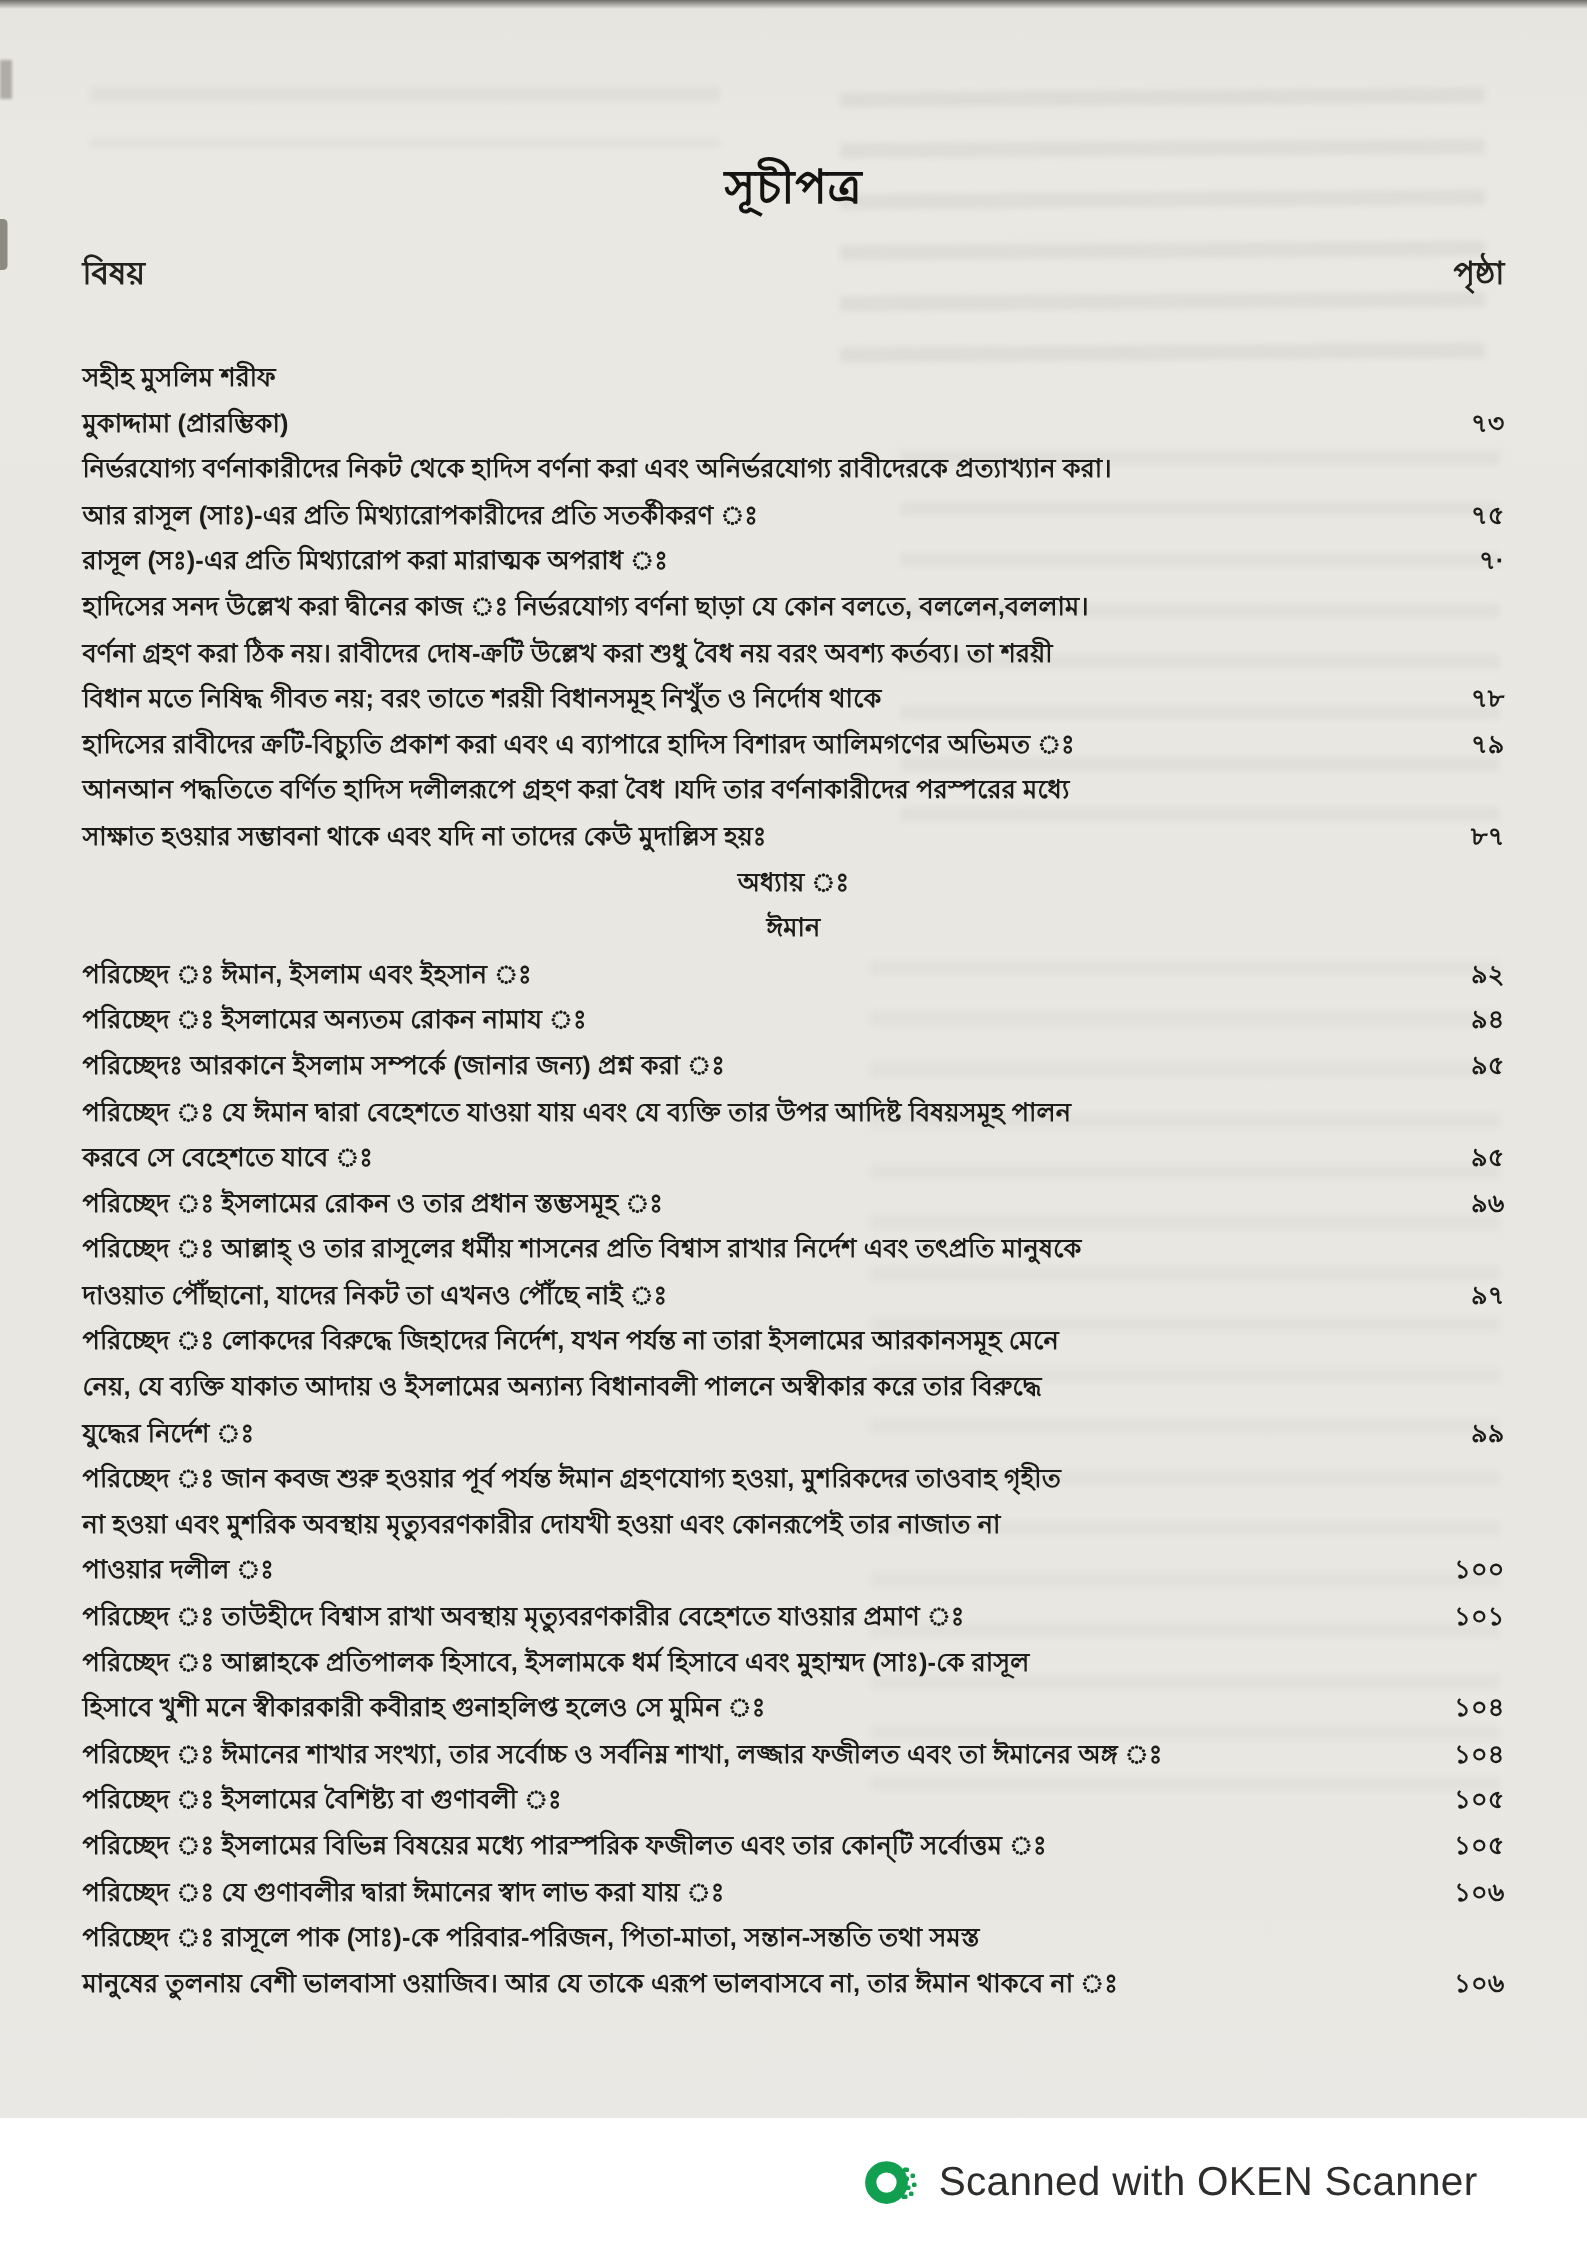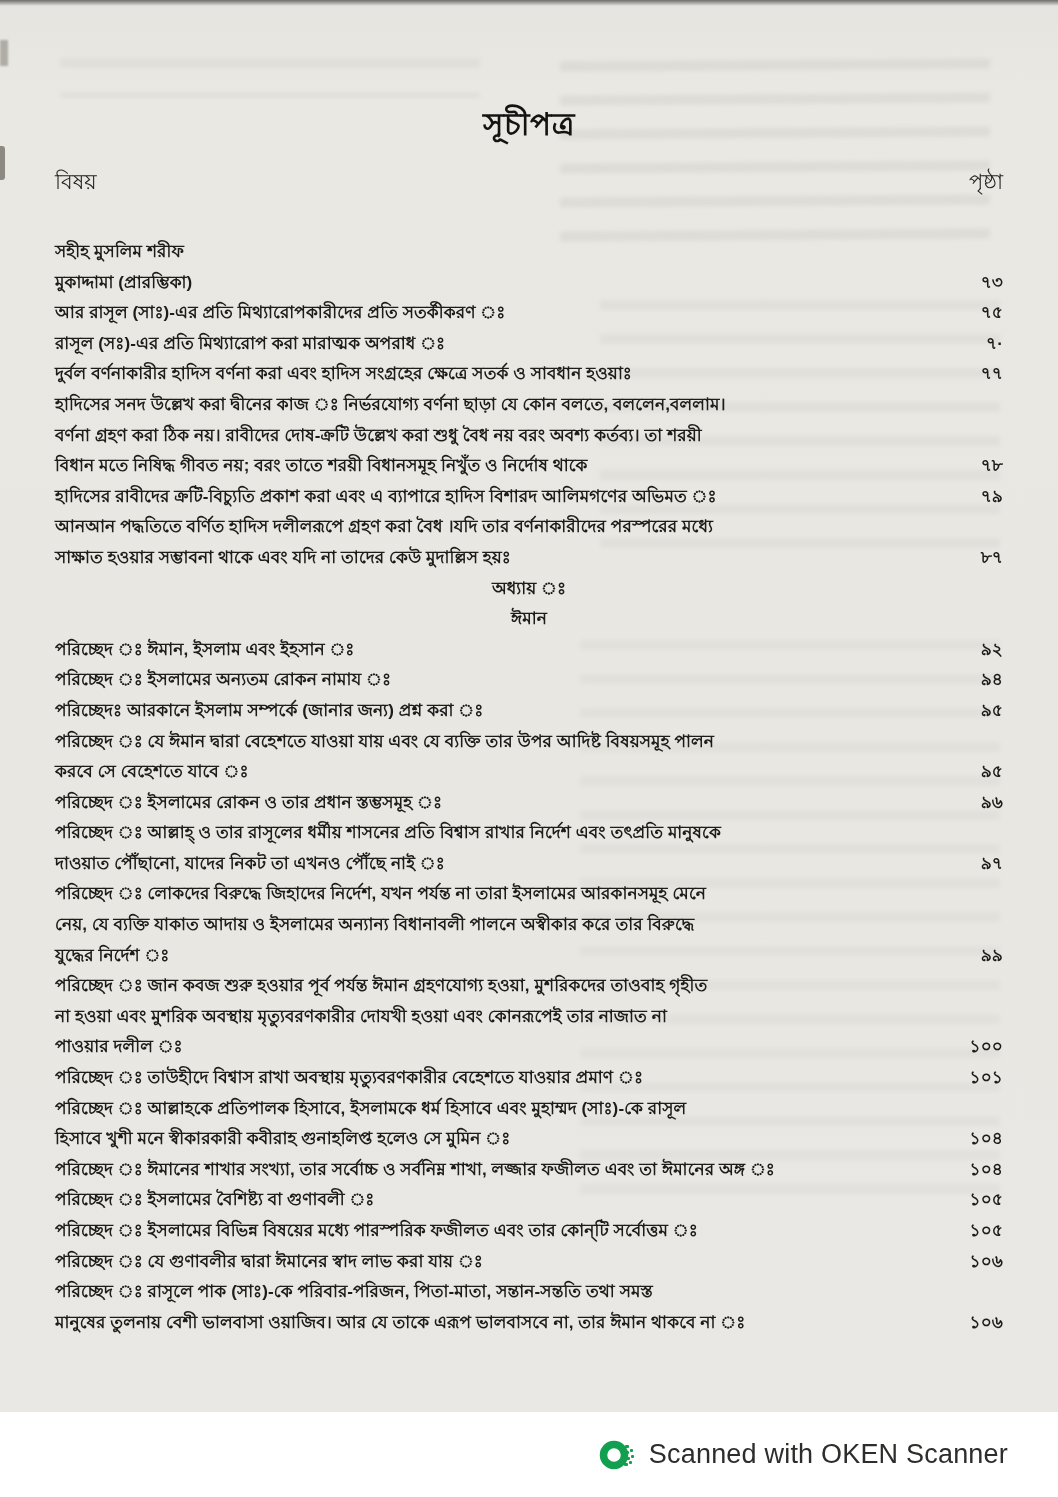--- a/index.html
+++ b/index.html
@@ -28,39 +28,39 @@
   .bleed.b3{left:580px;top:640px;width:420px;height:560px;opacity:.06;}
   .bleed.b4{left:60px;top:58px;width:420px;height:40px;opacity:.07;}
   
   .content{position:absolute;left:55px;top:0;width:948px;color:#1d1c1a;}
   .doc-title{
     margin-top:100px;text-align:center;font-size:31px;font-weight:700;
     letter-spacing:.5px;color:#141311;
   }
   .col-head{
     display:flex;justify-content:space-between;align-items:baseline;
-    margin-top:14px;font-size:21px;font-weight:400;color:#23221f;
+    margin-top:14px;font-size:21px;font-weight:700;color:#23221f;
   }
   .toc{margin-top:36px;}
   .row{
     display:flex;align-items:center;min-height:30.6px;
     font-size:17px;font-weight:600;line-height:30.6px;color:#1d1c1a;
     letter-spacing:.1px;
   }
   .row .txt{flex:1 1 auto;white-space:nowrap;overflow:visible;}
   .row .pg{flex:0 0 66px;text-align:right;font-weight:700;}
   .row.center{justify-content:center;font-weight:700;}
   .row.center .txt{flex:0 0 auto;}
   .paper-bottom-shade{position:absolute;left:0;bottom:0;width:100%;height:8px;
     background:linear-gradient(180deg,rgba(120,118,112,0),rgba(120,118,112,.25));}
   
   .footer{
     position:absolute;left:0;top:1412px;width:1058px;height:85px;background:#ffffff;
     display:flex;align-items:center;justify-content:flex-end;
-    padding-right:50px;box-sizing:border-box;gap:14px;
+    padding-right:73px;box-sizing:border-box;gap:14px;
   }
   .oken-logo{width:38px;height:38px;flex:0 0 auto;position:relative;}
   .footer-text{
     font-size:27px;color:#2e2d2b;font-weight:500;letter-spacing:.2px;
     font-family:"Liberation Sans","DejaVu Sans",sans-serif;
   }
 </style>
 </head>
 <body>
 
@@ -81,30 +81,29 @@
     </div>
     <div class="toc">
         <div class="row">
           <span class="txt">সহীহ মুসলিম শরীফ</span>
         </div>
         <div class="row">
           <span class="txt">মুকাদ্দামা (প্রারম্ভিকা)</span>
           <span class="pg">৭৩</span>
         </div>
         <div class="row">
+          <span class="txt">নির্ভরযোগ্য বর্ণনাকারীদের নিকট থেকে হাদিস বর্ণনা করা এবং অনির্ভরযোগ্য রাবীদেরকে প্রত্যাখ্যান করা।</span>
+        </div>
+        <div class="row">
           <span class="txt">আর রাসূল (সাঃ)-এর প্রতি মিথ্যারোপকারীদের প্রতি সতর্কীকরণ ঃ</span>
           <span class="pg">৭৫</span>
         </div>
         <div class="row">
           <span class="txt">রাসূল (সঃ)-এর প্রতি মিথ্যারোপ করা মারাত্মক অপরাধ ঃ</span>
           <span class="pg">৭·</span>
-        </div>
-        <div class="row">
-          <span class="txt">দুর্বল বর্ণনাকারীর হাদিস বর্ণনা করা এবং হাদিস সংগ্রহের ক্ষেত্রে সতর্ক ও সাবধান হওয়াঃ</span>
-          <span class="pg">৭৭</span>
         </div>
         <div class="row">
           <span class="txt">হাদিসের সনদ উল্লেখ করা দ্বীনের কাজ ঃ নির্ভরযোগ্য বর্ণনা ছাড়া যে কোন বলতে, বললেন,বললাম।</span>
         </div>
         <div class="row">
           <span class="txt">বর্ণনা গ্রহণ করা ঠিক নয়। রাবীদের দোষ-ক্রটি উল্লেখ করা শুধু বৈধ নয় বরং অবশ্য কর্তব্য। তা শরয়ী</span>
         </div>
         <div class="row">
           <span class="txt">বিধান  মতে নিষিদ্ধ গীবত নয়; বরং তাতে শরয়ী বিধানসমূহ নিখুঁত ও নির্দোষ থাকে</span>
           <span class="pg">৭৮</span>

